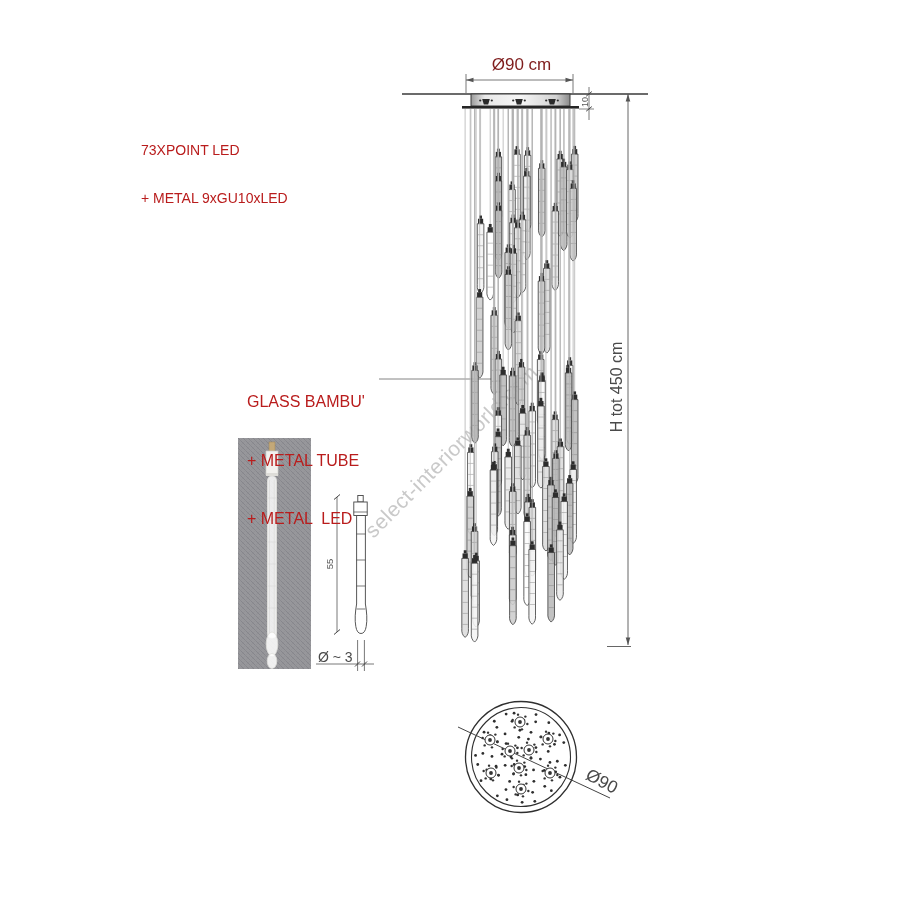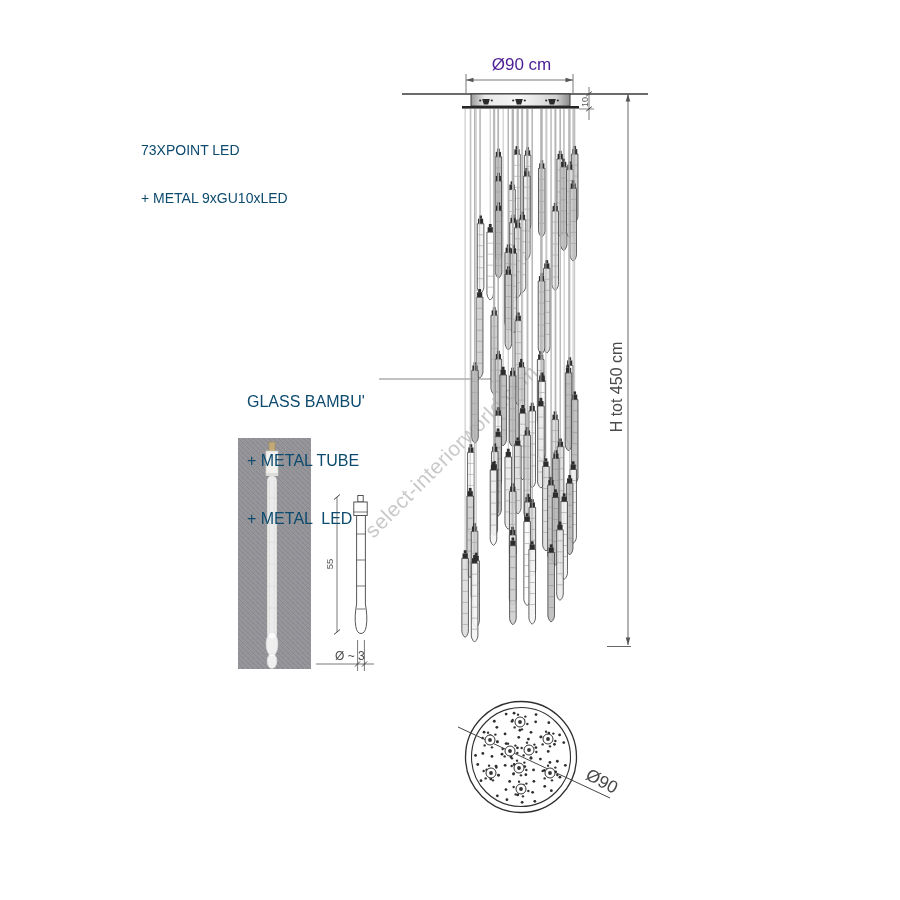--- a/index.html
+++ b/index.html
@@ -1,28 +1,28 @@
 <!DOCTYPE html>
 <html><head>
 <meta charset="utf-8">
 <style>
   html,body{margin:0;padding:0;background:#ffffff;}
   #stage{position:relative;width:900px;height:900px;background:#ffffff;overflow:hidden;
          font-family:"Liberation Sans",sans-serif;}
-  .label{position:absolute;color:#0c4a6e;white-space:pre;}
+  .label{position:absolute;color:#b91c1c;white-space:pre;}
   .note1{left:141px;top:110px;font-size:14px;line-height:16px;}
   .note2{left:247px;top:353px;font-size:16px;line-height:19.5px;}
-  .dim-d90{left:469px;top:55px;width:105px;text-align:center;font-size:17px;color:#4c1d95;}
+  .dim-d90{left:469px;top:55px;width:105px;text-align:center;font-size:17px;color:#7f1d1d;}
   .dim-10{left:576px;top:96px;width:20px;height:12px;text-align:center;font-size:9px;
           transform:rotate(-90deg);color:#5a5a5a;}
   .dim-h{left:557px;top:378px;width:120px;height:18px;text-align:center;font-size:16px;
          transform:rotate(-90deg);color:#4a4a4a;}
   .dim-55{left:320px;top:558px;width:20px;height:12px;text-align:center;font-size:9.5px;
           transform:rotate(-90deg);color:#5a5a5a;}
-  .dim-d3{left:335px;top:649px;font-size:12px;color:#4a4a4a;}
+  .dim-d3{left:318px;top:649px;font-size:14px;color:#4a4a4a;}
   .dim-plan{left:576px;top:771px;width:52px;height:20px;text-align:center;font-size:17.5px;
             transform:rotate(28deg);color:#4a4a4a;}
   .watermark{left:282px;top:439px;width:340px;height:26px;text-align:center;font-size:21px;
              transform:rotate(-45deg);color:#c4c4c4;letter-spacing:0.5px;opacity:0.9;}
   svg{position:absolute;left:0;top:0;}
   #photo-svg{left:238px;top:438px;}
 </style>
 </head>
 <body>
 

